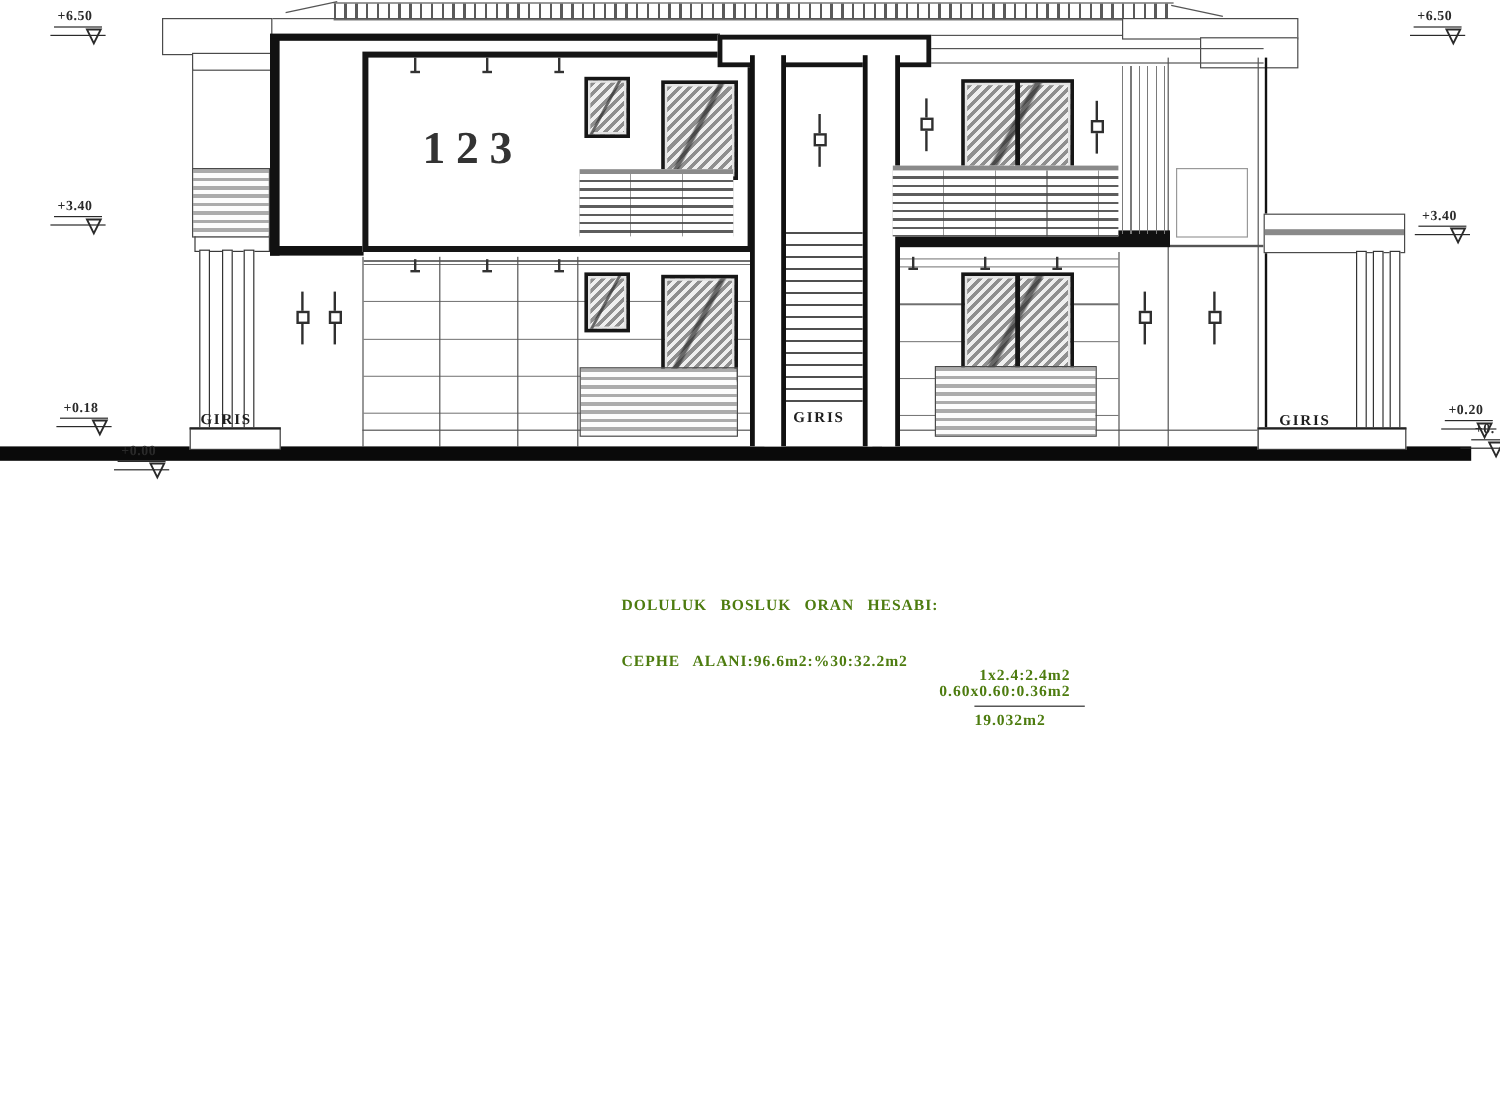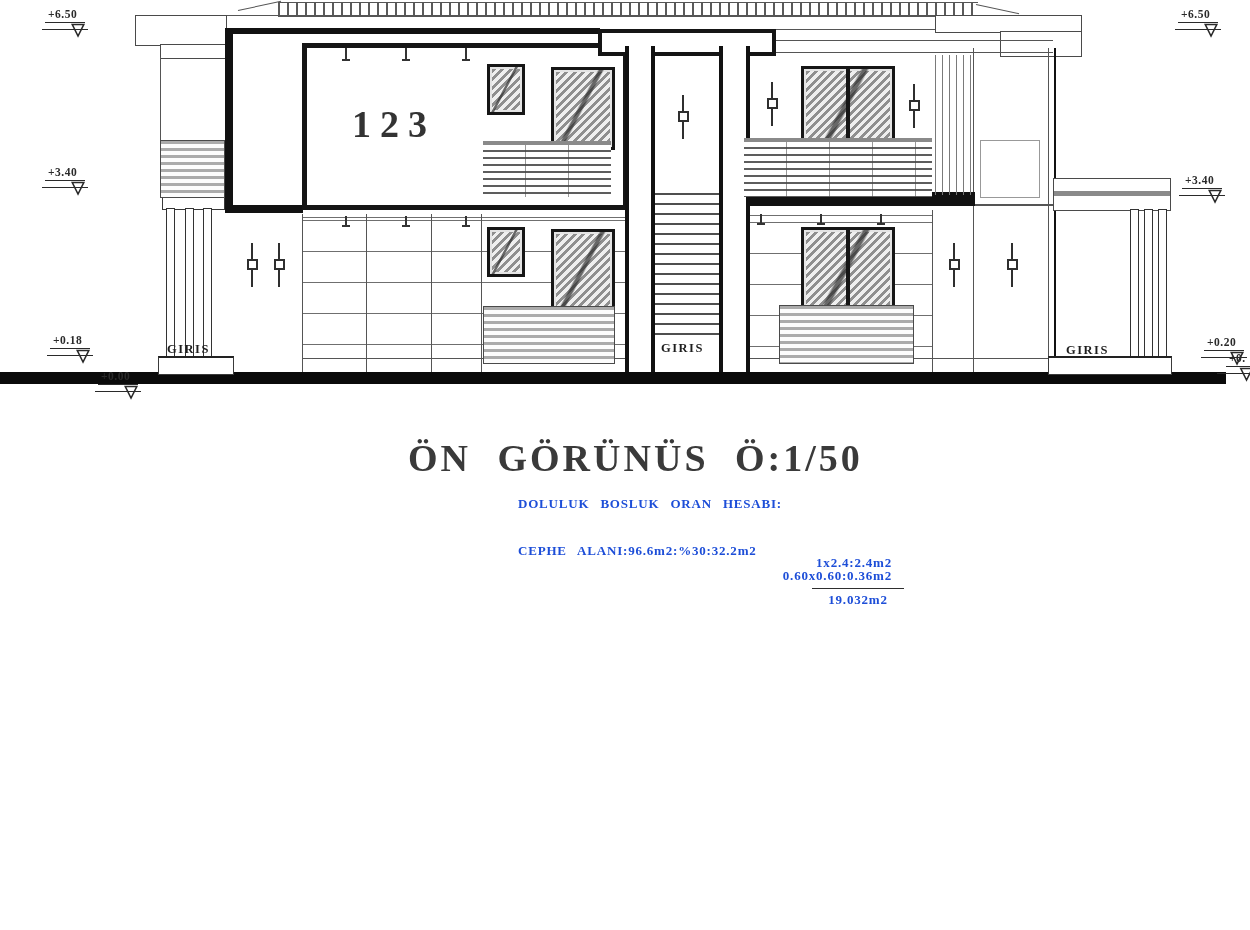--- a/index.html
+++ b/index.html
@@ -48,21 +48,21 @@
   .tick::after{content:"";position:absolute;bottom:-1px;left:-3px;width:8px;height:2px;background:#333;}
   
   .elev{position:absolute;color:#2a2a2a;font-weight:bold;font-size:11.5px;letter-spacing:.5px;
         z-index:9;text-align:right;line-height:13px;}
   .elev .lbl{display:block;padding:0 8px 1px 3px;border-bottom:1.5px solid #2a2a2a;white-space:nowrap;}
   .elev .tri{display:block;height:15px;line-height:13px;font-size:17px;position:relative;}
   .elev .tri::after{content:"";position:absolute;left:50%;top:6px;width:46px;margin-left:-23px;border-top:1px solid #2a2a2a;}
   .glabel{position:absolute;font-weight:bold;font-size:12.5px;letter-spacing:1.5px;color:#1e1e1e;z-index:7;white-space:nowrap;}
   .room{position:absolute;font-weight:bold;font-size:38px;letter-spacing:9px;color:#333;z-index:5;}
   .title{position:absolute;font-weight:bold;font-size:38px;letter-spacing:3px;word-spacing:14px;color:#3a3a3a;white-space:nowrap;}
-  .note{position:absolute;font-weight:bold;font-size:13px;color:#1d4ed8;letter-spacing:.8px;word-spacing:7px;white-space:nowrap;z-index:8;}
+  .note{position:absolute;font-weight:bold;font-size:13px;color:#4d7c0f;letter-spacing:.8px;word-spacing:7px;white-space:nowrap;z-index:8;}
   .noteR{text-align:right;}
   .ground{position:absolute;background:#0a0a0a;z-index:1;}
   .rot{transform-origin:left center;}
 </style>
 </head>
 <body>
 
 <div id="canvas">
 
   <div class="tiles" style="left:278px;top:2px;width:700px;height:13px;"></div>
@@ -187,21 +187,20 @@
   </div>
   <div class="elev" style="left:1182px;top:336px;margin-left:22px;">
     <span class="lbl">+0.20</span>
     <span class="tri">▽</span>
   </div>
   <div class="elev" style="left:1226px;top:352px;">
     <span class="lbl">+0.</span>
     <span class="tri">▽</span>
   </div>
 
-  <div class="title" style="left:408px;top:436px;">ÖN GÖRÜNÜS Ö:1/50</div>
   <div class="note" style="left:518px;top:496px;">DOLULUK BOSLUK ORAN HESABI:</div>
   <div class="note" style="left:518px;top:503px;margin-top:40px;">CEPHE ALANI:96.6m2:%30:32.2m2</div>
   <div class="note noteR" style="left:518px;top:555px;width:374px;">1x2.4:2.4m2</div>
   <div class="note noteR" style="left:518px;top:568px;width:374px;">0.60x0.60:0.36m2</div>
   <div class="abs" style="left:812px;top:588px;width:92px;border-top:1.5px solid #2e2e2e;z-index:8;"></div>
-  <div class="note" style="left:812px;top:592px;width:92px;text-align:center;">19.032m2</div>
+  <div class="note" style="left:812px;top:592px;width:92px;text-align:left;">19.032m2</div>
 
 </div>
 
 </body></html>

